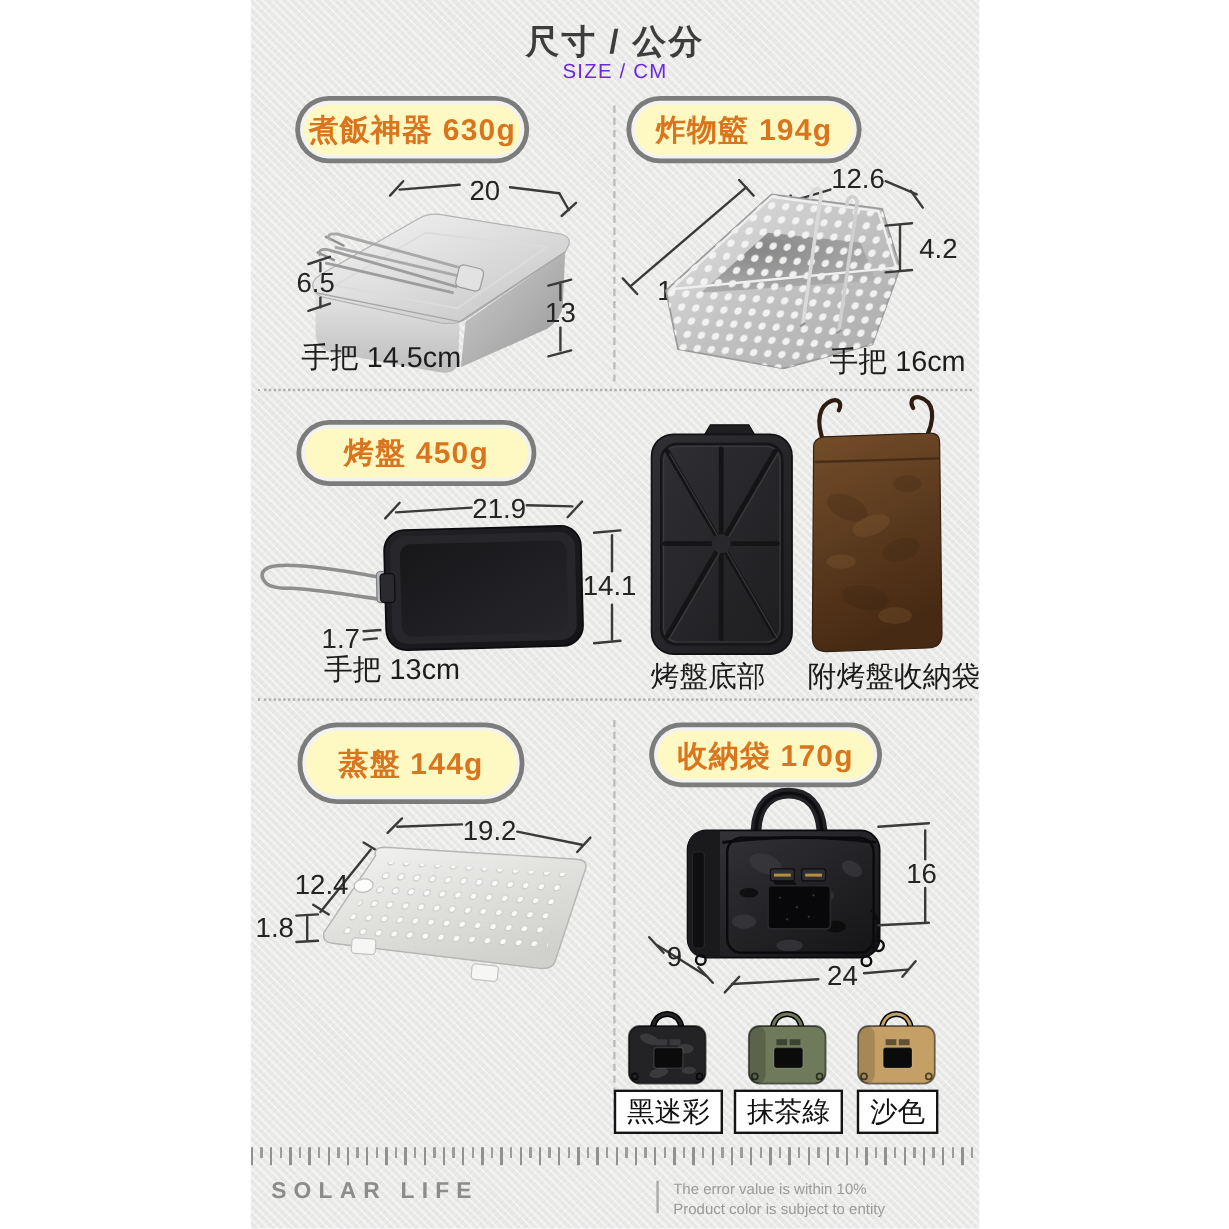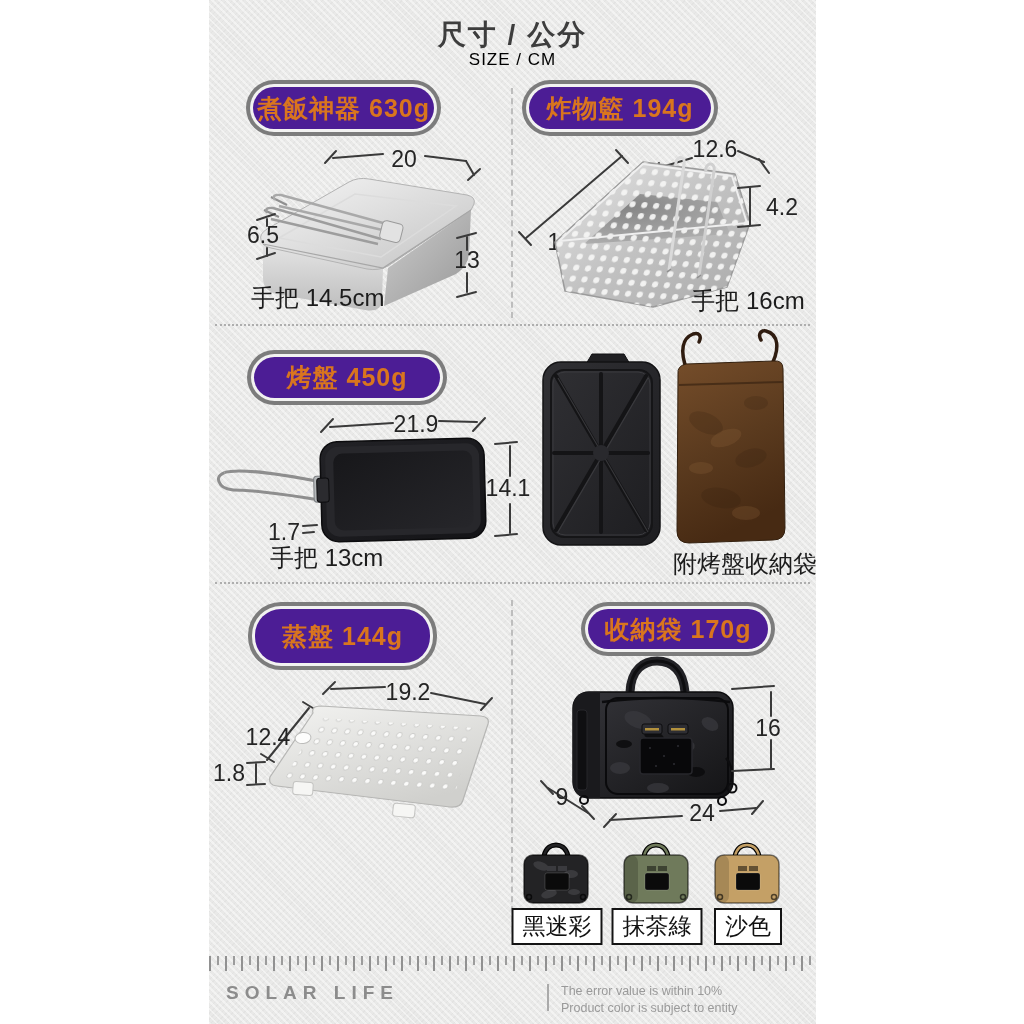--- a/index.html
+++ b/index.html
@@ -21,26 +21,26 @@
       repeating-linear-gradient(-45deg, rgba(150,150,150,.07) 0 1px, rgba(150,150,150,0) 1px 4px);
   }
   .abs{position:absolute;}
   
   .title{
     left:209px;top:16px;width:607px;text-align:center;
     font-size:28px;font-weight:700;color:#3d3d3d;letter-spacing:2px;
   }
   .subtitle{
     left:209px;top:50px;width:607px;text-align:center;
-    font-size:17px;font-weight:500;color:#000000;letter-spacing:1px;
+    font-size:17px;font-weight:500;color:#6d28d9;letter-spacing:1px;
   }
   
   .pill{
     position:absolute;display:flex;align-items:center;justify-content:center;
-    background:#4c1d95;border-radius:26px;
+    background:#fef9c3;border-radius:26px;
     box-shadow:0 0 0 3px #f2f2f1, 0 0 0 7px #7c7c7c;
     color:#d9751e;font-size:25px;font-weight:bold;letter-spacing:1px;
     white-space:nowrap;
   }
   
   .vdash{position:absolute;width:0;border-left:2px dashed #bdbdbd;}
   .hdots{position:absolute;height:0;border-top:2px dotted #aeaeae;}
   
   svg{position:absolute;overflow:visible;}
   svg text{font-family:"Liberation Sans","DejaVu Sans",sans-serif;fill:#242424;}
@@ -90,21 +90,21 @@
     </div>
   <div class="pill" style="left:529px;top:87px;width:182px;height:42px;">
       <span>炸物籃 194g</span>
     </div>
   <div class="pill" style="left:254px;top:357px;width:186px;height:41px;">
       <span>烤盤 450g</span>
     </div>
   <div class="pill" style="left:255px;top:609px;width:175px;height:54px;">
       <span>蒸盤 144g</span>
     </div>
-  <div class="pill" style="left:548px;top:609px;width:180px;height:40px;margin-left:40px;">
+  <div class="pill" style="left:548px;top:609px;width:180px;height:40px;">
       <span>收納袋 170g</span>
     </div>
 
   <svg style="left:213px;top:142px;" width="292" height="178" viewBox="0 0 292 178">
     <defs>
       <linearGradient id="rcLid" x1="0" y1="0" x2="1" y2="1">
         <stop offset="0" stop-color="#f6f6f6"></stop>
           <stop offset="1" stop-color="#c3c3c3"></stop>
       </linearGradient>
       <linearGradient id="rcFront" x1="0" y1="0" x2="0" y2="1">
@@ -269,20 +269,21 @@
       <g stroke="#141416" stroke-width="4" stroke-linecap="round">
         <path d="M63,101 L18,24 M63,101 L108,24 M63,101 L18,178 M63,101 L108,178"></path>
         <path d="M63,101 L63,22 M63,101 L63,180 M63,101 L16,101 M63,101 L110,101"></path>
       </g>
       <g stroke="#3e3e42" stroke-width="1.2" opacity=".8">
         <path d="M65,103 L20,26 M65,103 L110,26 M65,103 L20,180 M65,103 L110,180" fill="none"></path>
       </g>
       <circle cx="63" cy="101" r="8" fill="#29292d"></circle>
     </g>
   </svg>
+  <div class="caption" style="left:520px;width:140px;">烤盤底部</div>
 
   <svg style="left:666px;top:328px;" width="124" height="218" viewBox="0 0 124 218">
     <defs>
       <linearGradient id="bbG" x1="0" y1="0" x2=".3" y2="1">
         <stop offset="0" stop-color="#754d2a"></stop>
           <stop offset=".55" stop-color="#5a3a1e"></stop>
           <stop offset="1" stop-color="#472a13"></stop>
       </linearGradient>
     </defs>
     <g>

